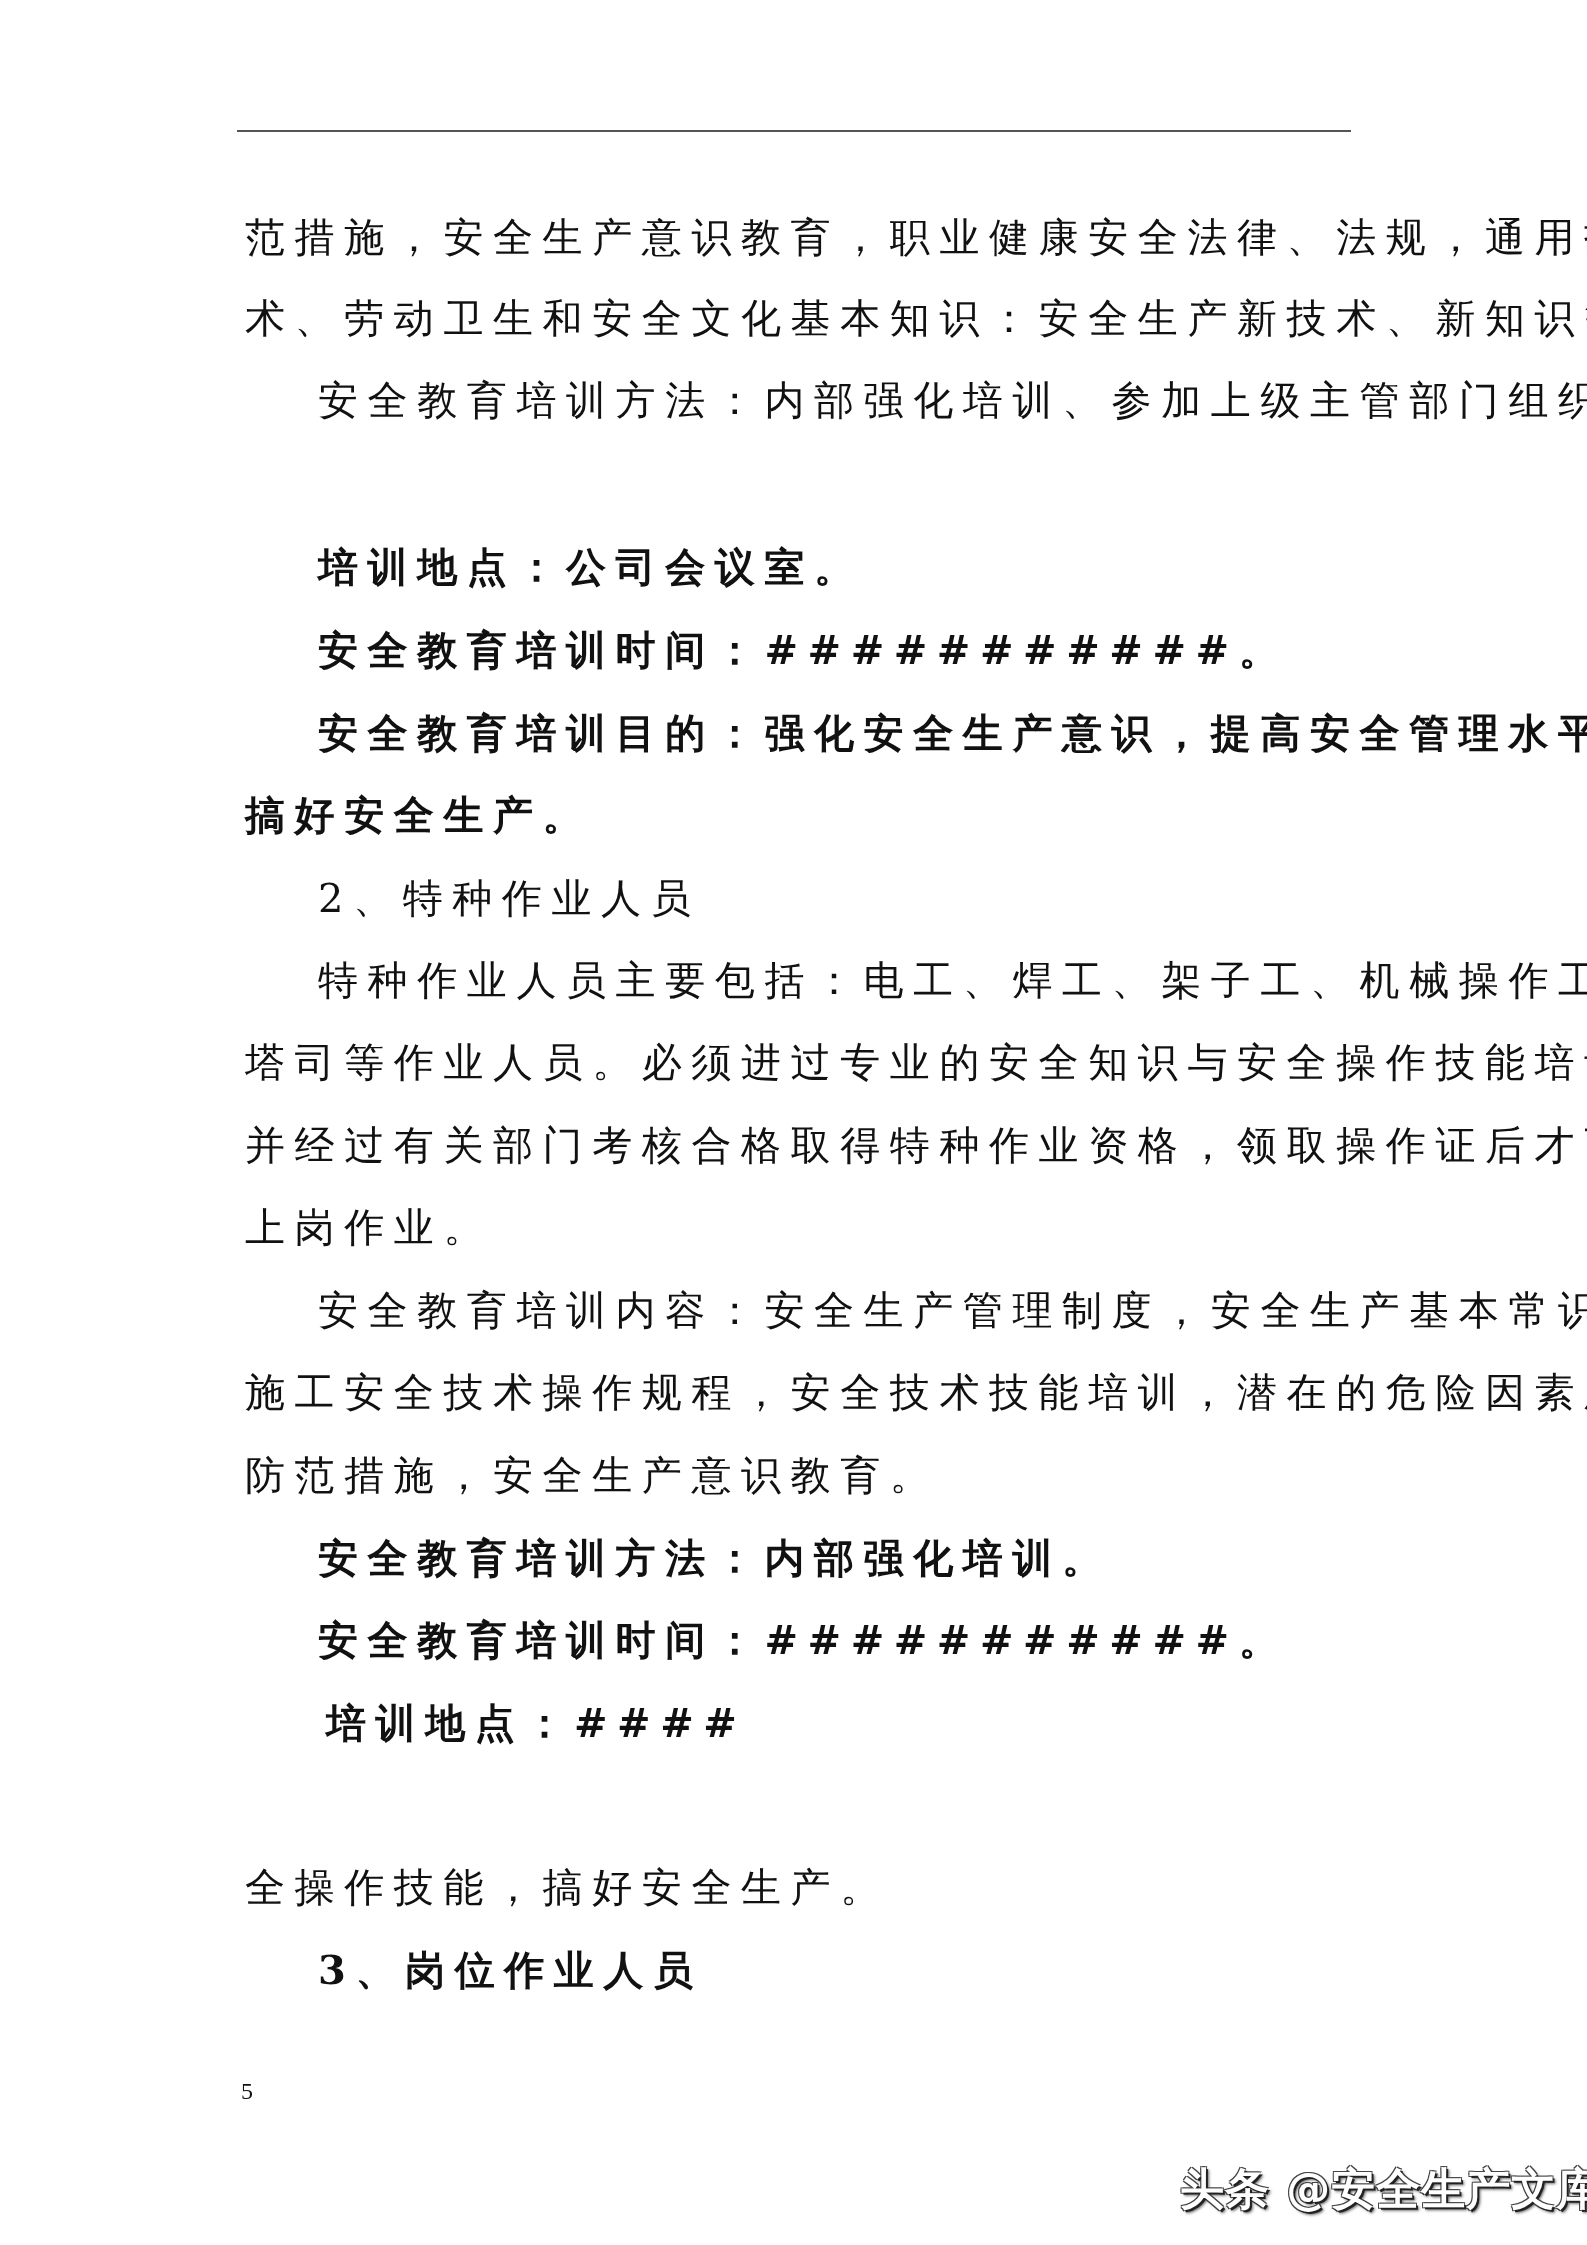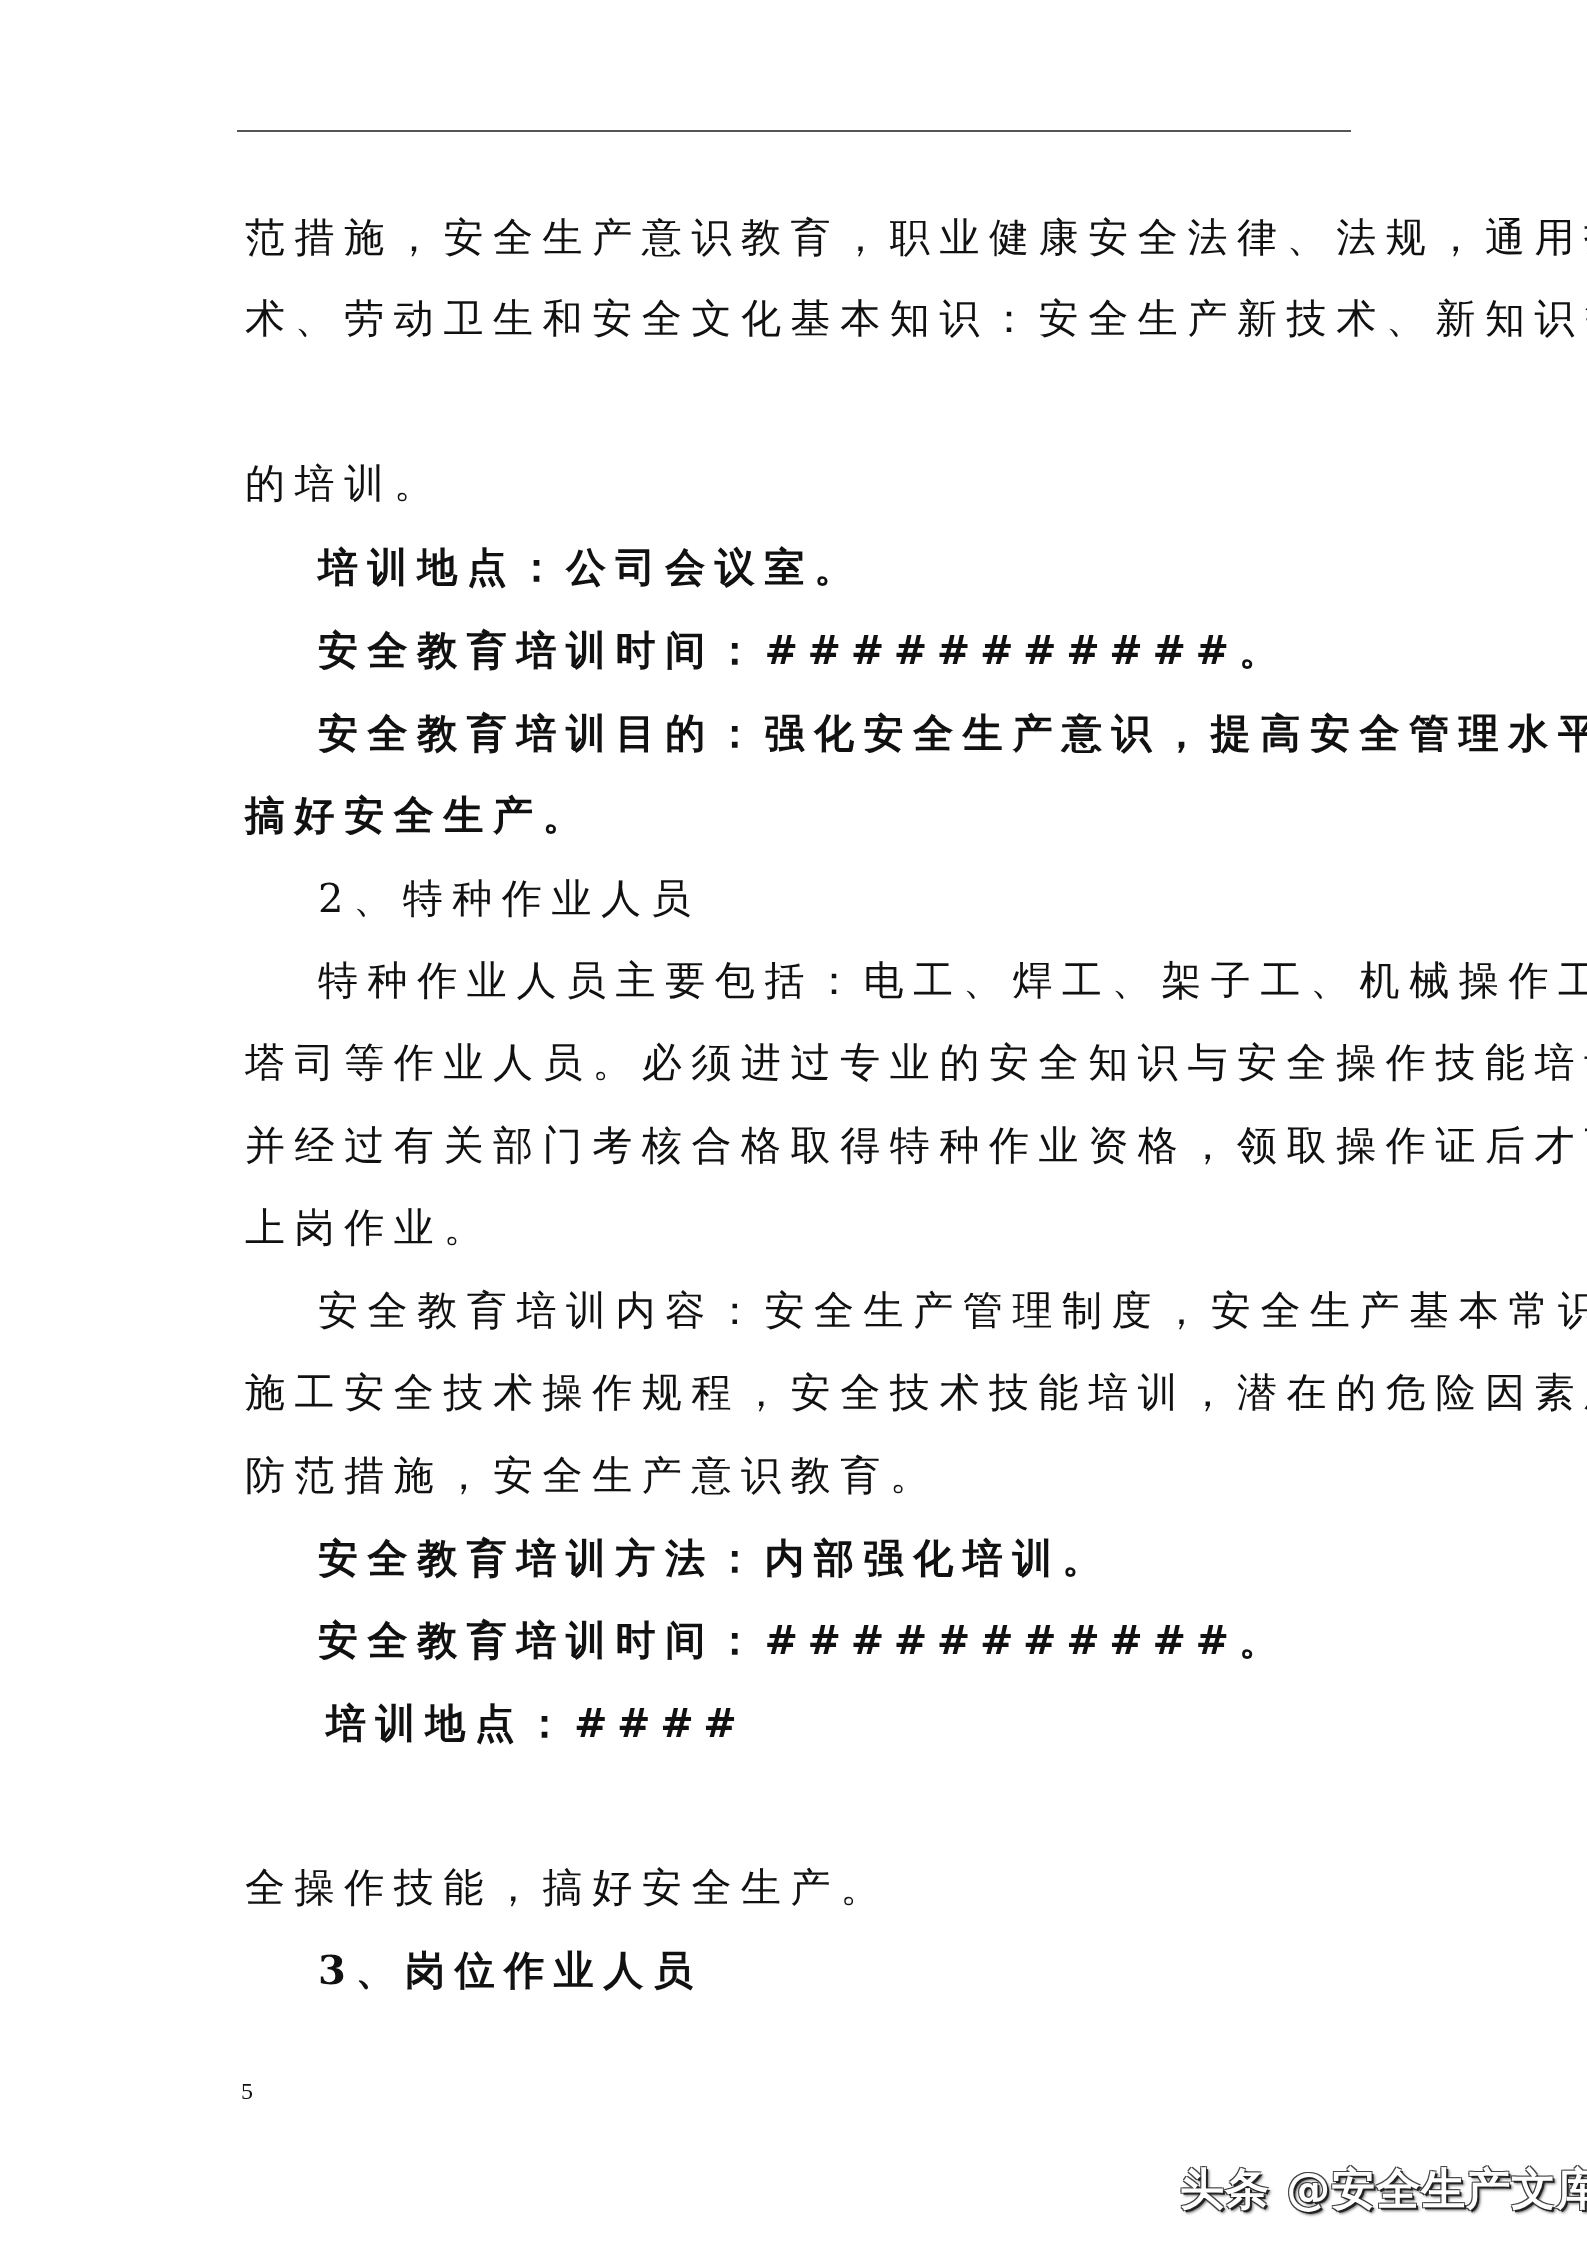--- a/index.html
+++ b/index.html
@@ -70,21 +70,21 @@
     }
   </style>
 </head>
 <body>
 
 <div class="page">
   <div class="header-rule"></div>
 
   <div class="line" style="top: 207px;">范措施，安全生产意识教育，职业健康安全法律、法规，通用技</div>
   <div class="line" style="top: 288px;">术、劳动卫生和安全文化基本知识：安全生产新技术、新知识等。</div>
-  <div class="line" style="top: 453px;">的培训。</div>
+  <div class="line indent" style="top: 370px;">安全教育培训方法：内部强化培训、参加上级主管部门组织</div>
   <div class="line indent bold" style="top: 537px;">培训地点：公司会议室。</div>
   <div class="line indent bold" style="top: 620px;">安全教育培训时间：###########。</div>
   <div class="line indent bold" style="top: 703px;">安全教育培训目的：强化安全生产意识，提高安全管理水平，</div>
   <div class="line bold" style="top: 785px;">搞好安全生产。</div>
   <div class="line indent" style="top: 868px;">2、特种作业人员</div>
   <div class="line indent" style="top: 950px;">特种作业人员主要包括：电工、焊工、架子工、机械操作工、</div>
   <div class="line" style="top: 1032px;">塔司等作业人员。必须进过专业的安全知识与安全操作技能培训，</div>
   <div class="line" style="top: 1115px;">并经过有关部门考核合格取得特种作业资格，领取操作证后才可</div>
   <div class="line" style="top: 1197px;">上岗作业。</div>
   <div class="line indent" style="top: 1280px;">安全教育培训内容：安全生产管理制度，安全生产基本常识，</div>

